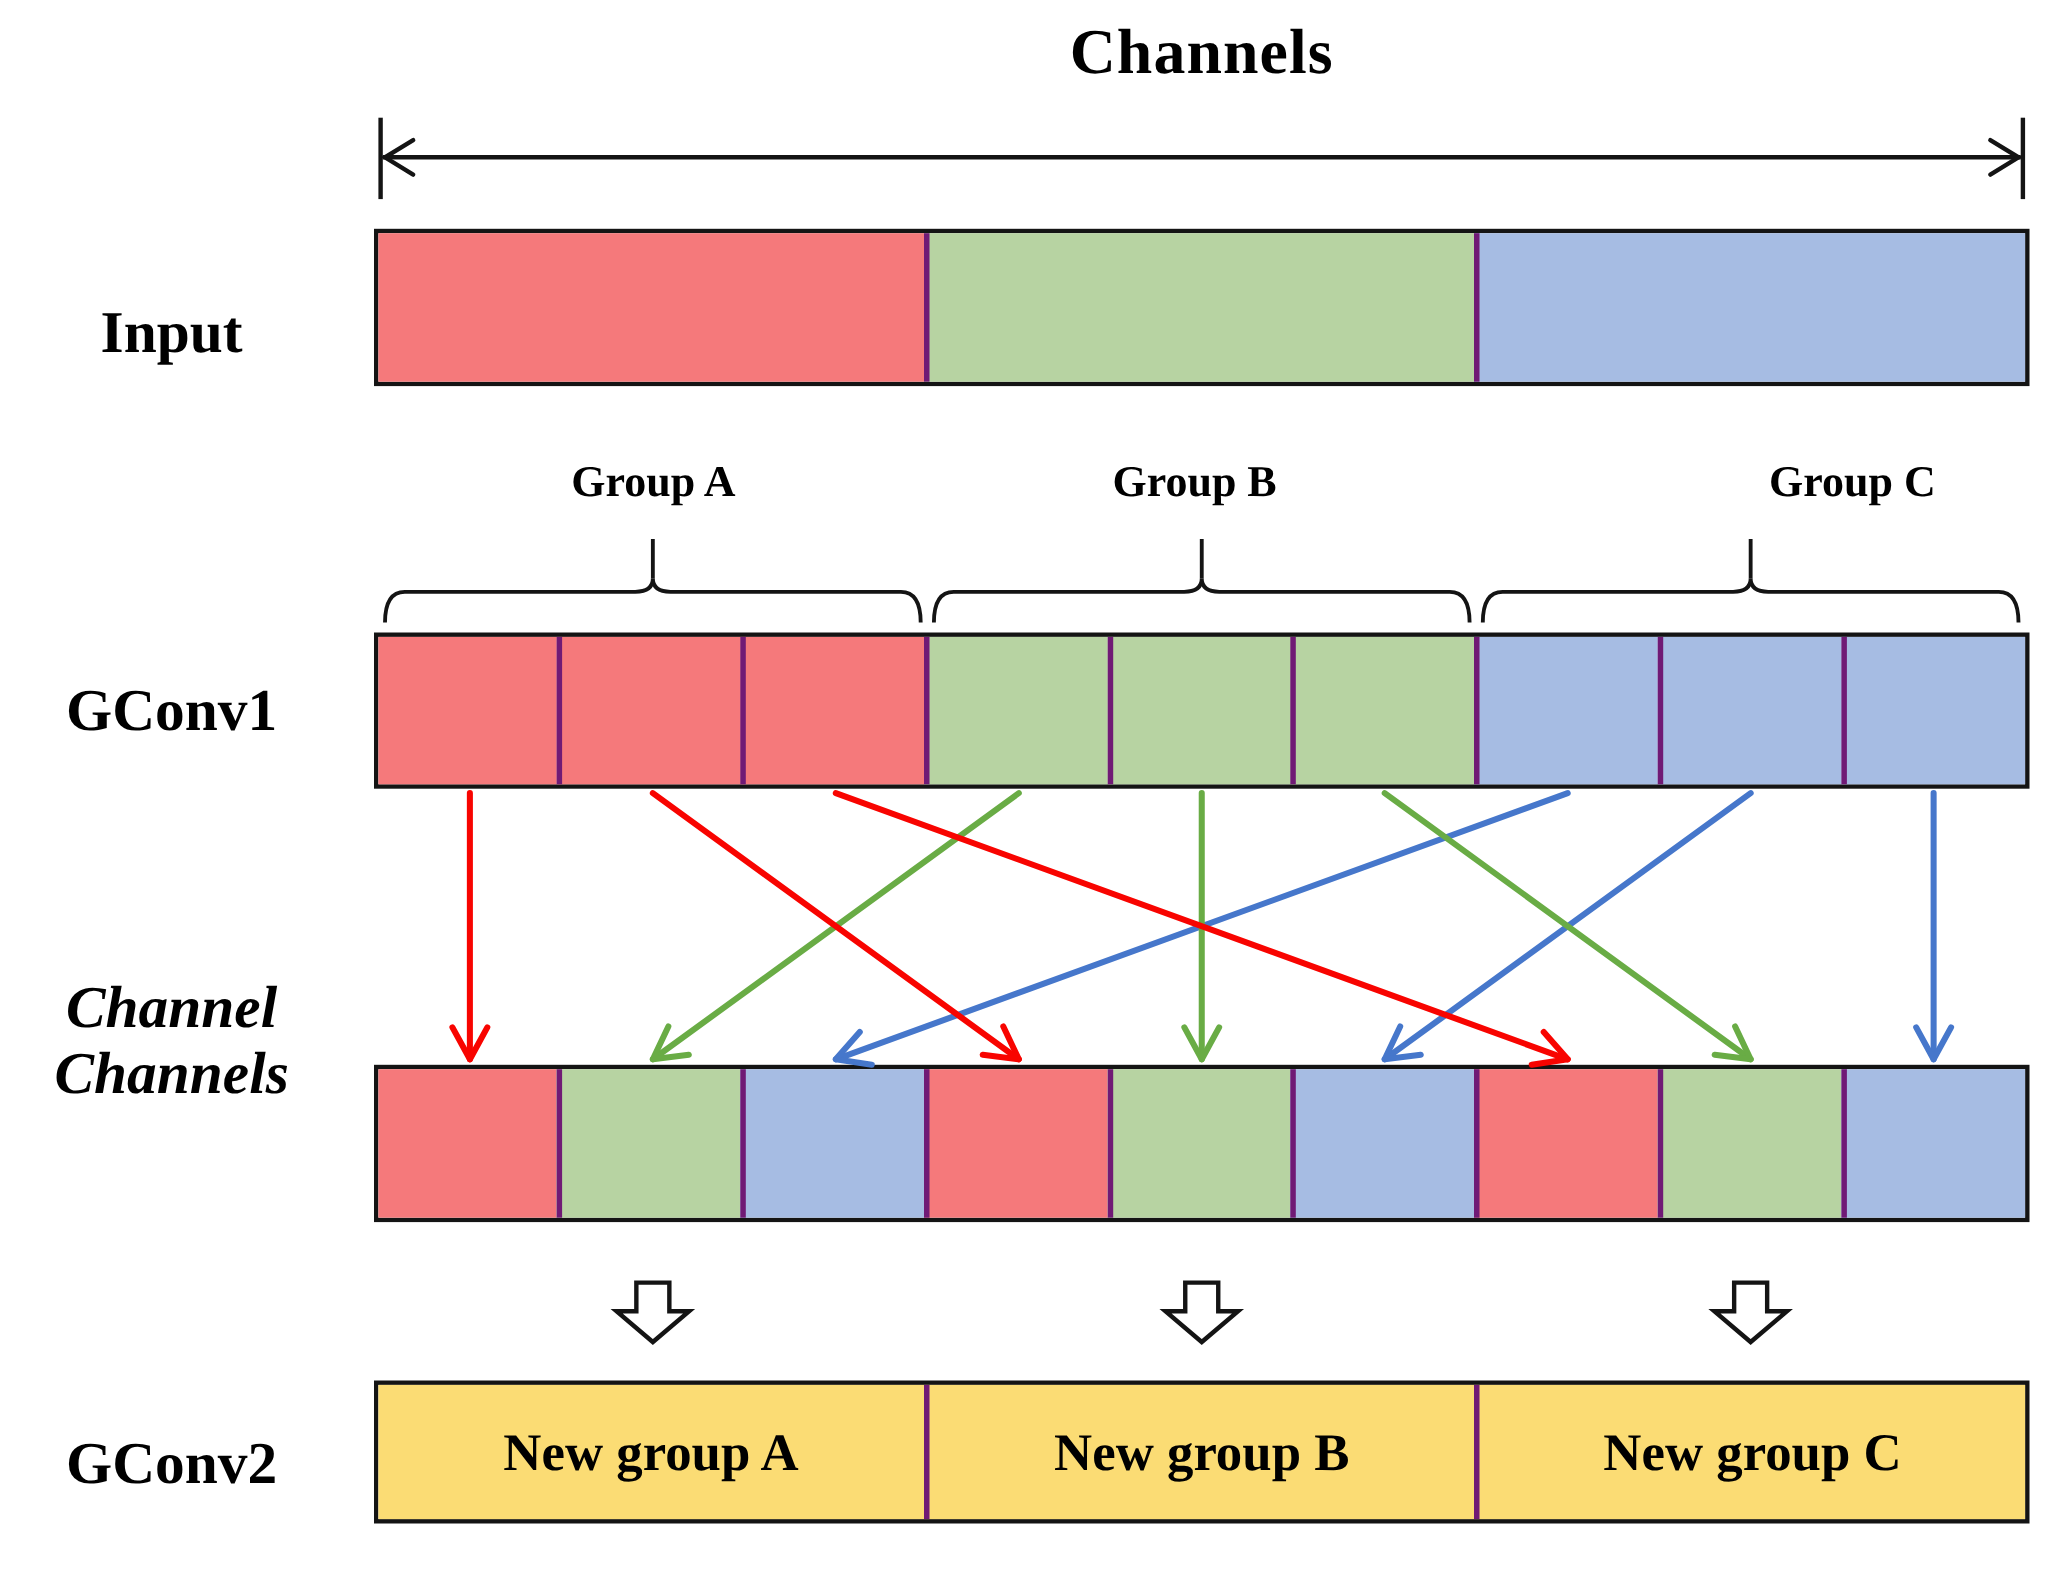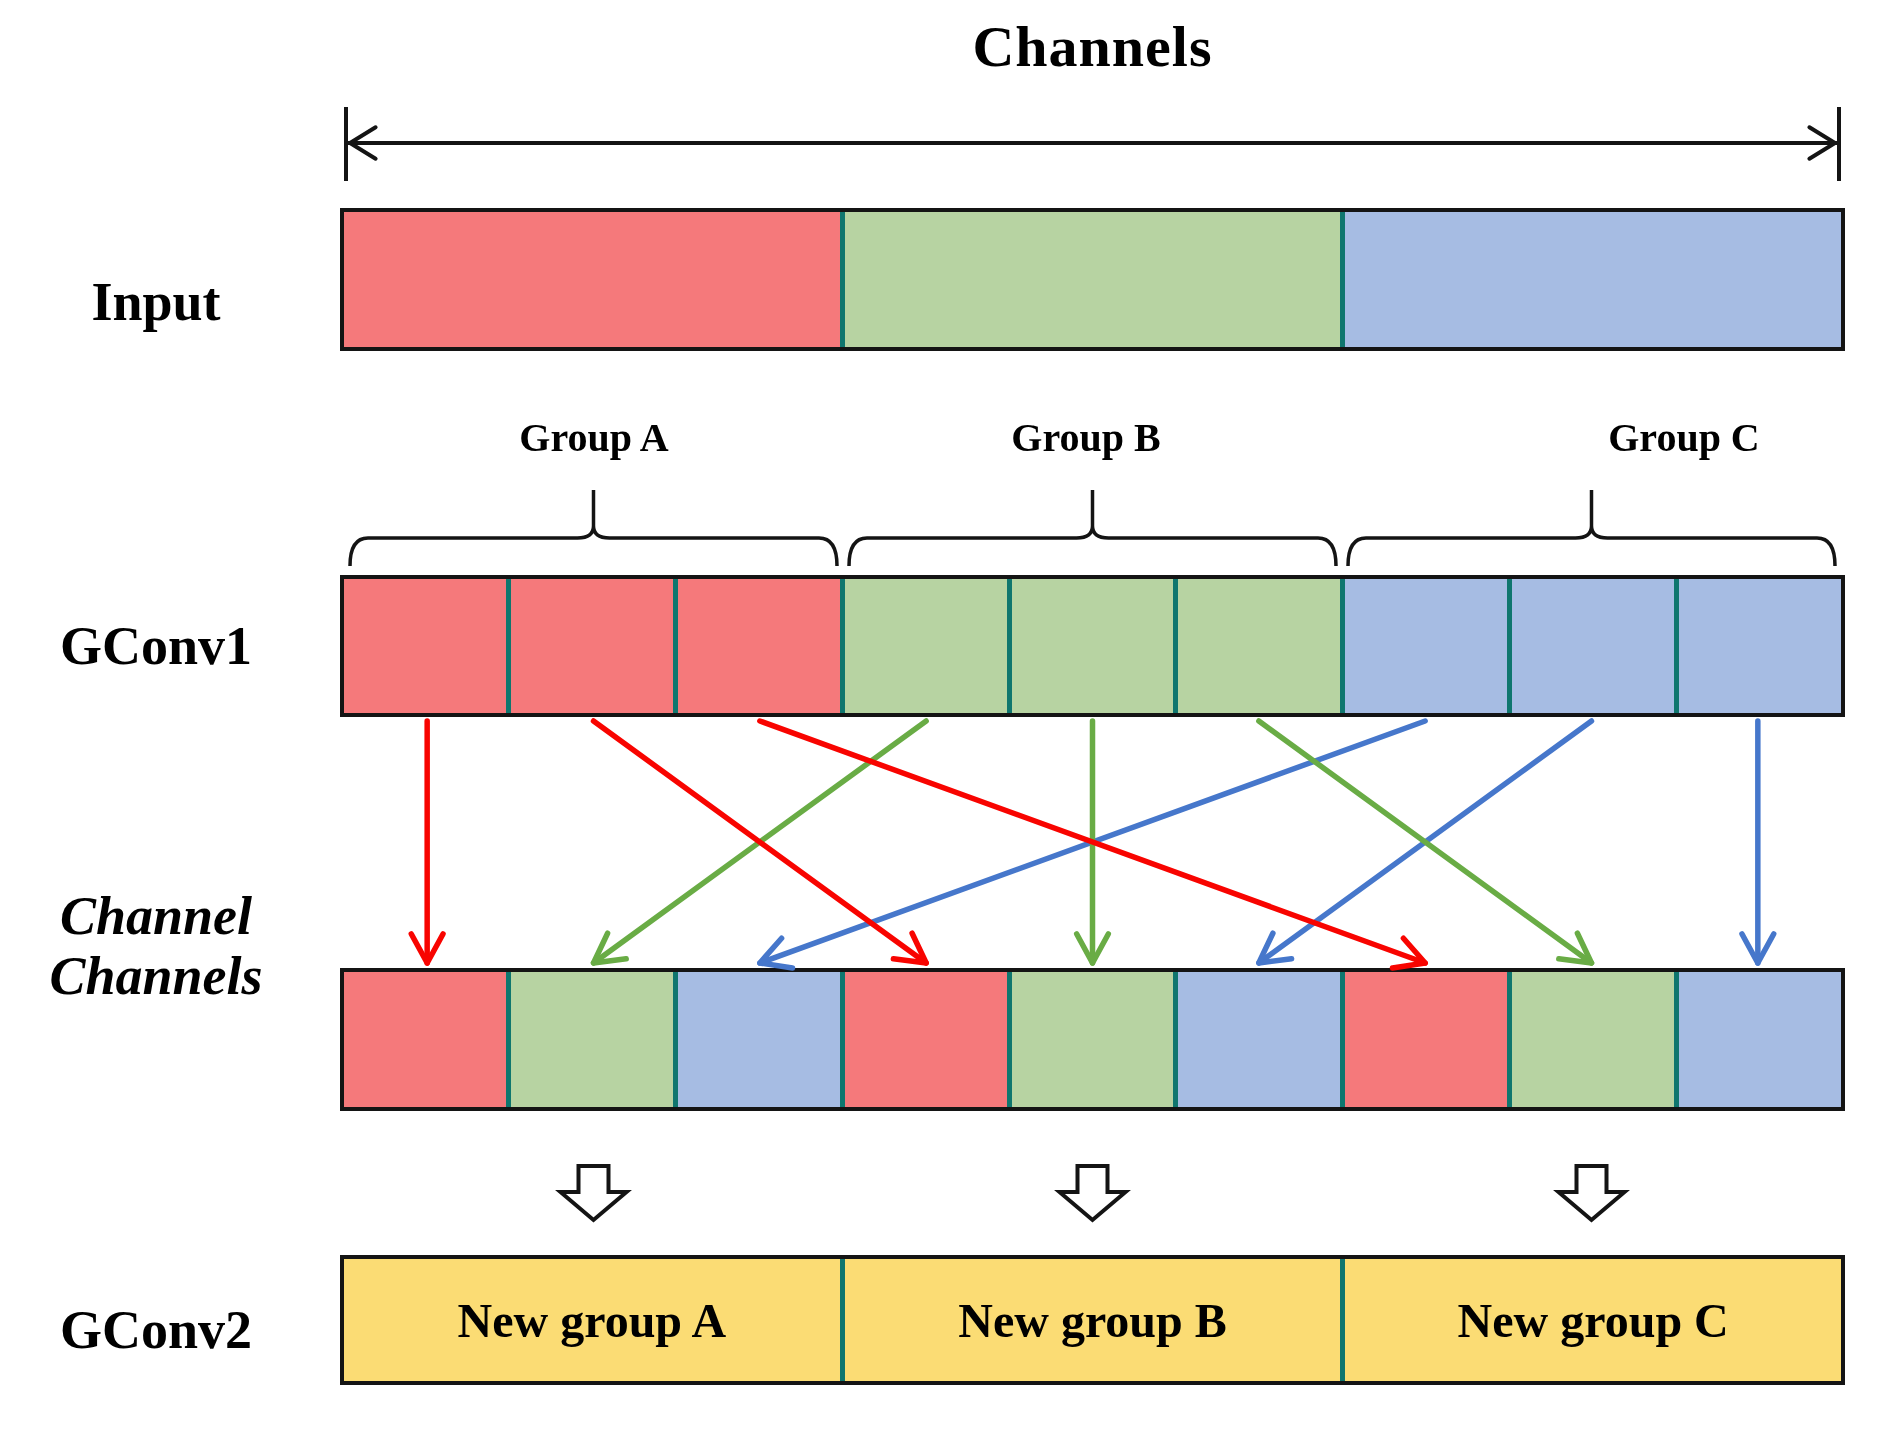--- a/index.html
+++ b/index.html
@@ -29,21 +29,21 @@
   .group-label-c{left:1684px;}
   .row{
     position:absolute;left:340px;width:1505px;display:flex;
     box-sizing:border-box;border:4px solid #141414;background:#fff;
   }
   .row-input{top:208px;height:143px;}
   .row-gconv1{top:575px;height:142px;}
   .row-shuffle{top:968px;height:143px;}
   .row-gconv2{top:1255px;height:130px;}
   .cell{
-    flex:1;box-sizing:border-box;border-left:5px solid #0f766e;
+    flex:1;box-sizing:border-box;border-left:5px solid #701a75;
     display:flex;align-items:center;justify-content:center;
   }
   .cell:first-child{border-left:none;}
   .row-gconv2 .cell{font-size:48px;}
   #overlay{
     position:absolute;left:0;top:0;width:1877px;height:1435px;
     pointer-events:none;z-index:5;
   }
 </style>
 </head>

